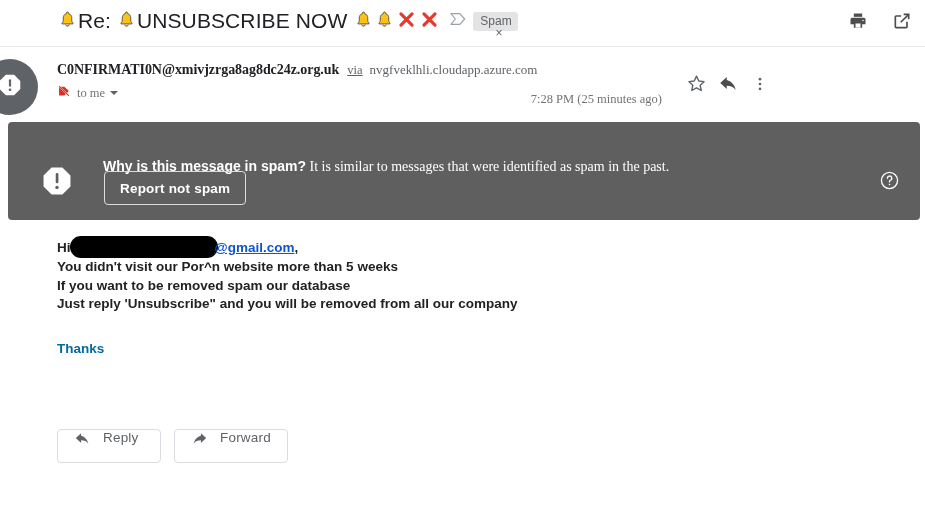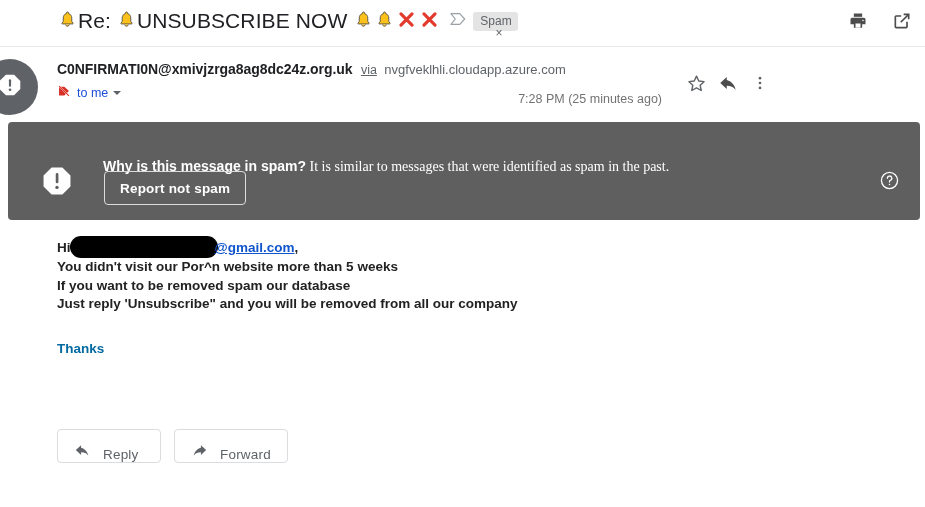--- a/index.html
+++ b/index.html
@@ -99,20 +99,21 @@
     background: #e8eaed;
   }
 
   
   .sender-row {
     position: absolute;
     top: 52px;
     left: 0;
     width: 784px;
     height: 52px;
+    font-family: Liberation Serif, serif;
   }
   .avatar {
     position: absolute;
     left: -18px;
     top: 7px;
     width: 56px;
     height: 56px;
     border-radius: 50%;
     background: #5f6368;
     display: flex;
@@ -142,21 +143,21 @@
     font-size: 13px;
     color: #5f6368;
   }
   .to-line {
     display: flex;
     align-items: center;
     margin-top: 6px;
   }
   .to-text {
     font-size: 12.5px;
-    color: #1d4ed8;
+    color: #737373;
     margin-left: 6px;
   }
   .caret {
     margin-left: 5px;
     width: 0;
     height: 0;
     border-left: 4px solid transparent;
     border-right: 4px solid transparent;
     border-top: 4px solid #5f6368;
     cursor: pointer;
@@ -286,21 +287,21 @@
     padding: 0 16px;
     border: 1px solid #dadce0;
     border-radius: 4px;
     background: #ffffff;
     color: #5f6368;
     font-family: "Liberation Sans", sans-serif;
     font-size: 13.5px;
     letter-spacing: 0.2px;
     cursor: pointer;
     display: flex;
-    align-items: flex-end;
+    align-items: flex-start;
     gap: 12px;
   }
 </style>
 </head>
 <body>
 
 <div class="mail-view">
 
   <div class="subject-row">
     <div class="subject-line">

